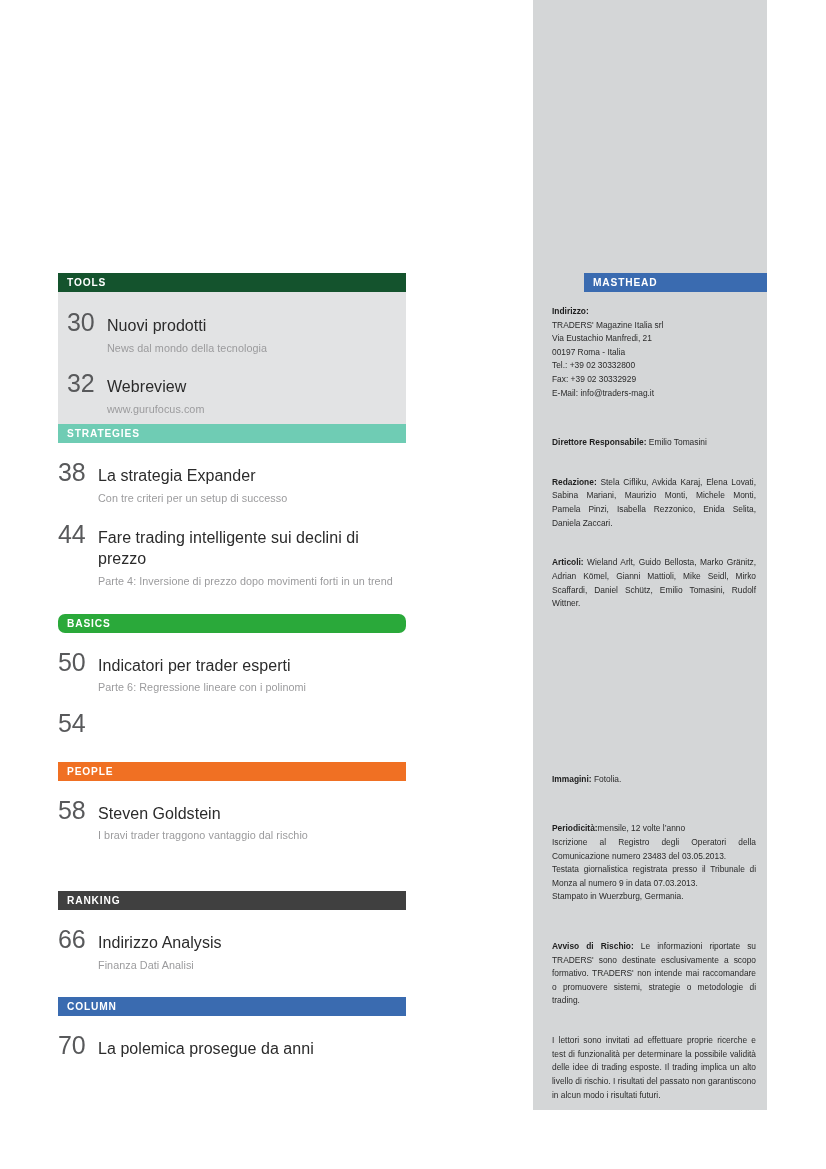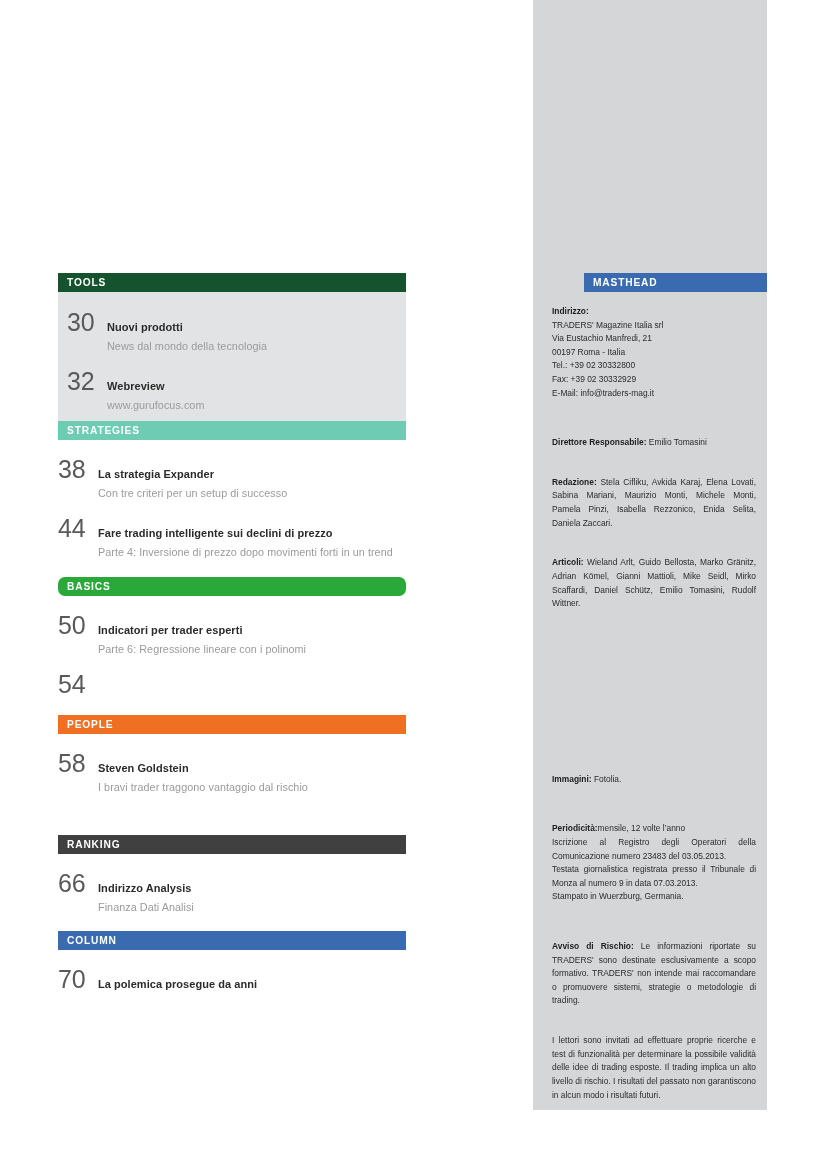--- a/index.html
+++ b/index.html
@@ -85,42 +85,42 @@
     width: 40px;
     flex: 0 0 40px;
     font-size: 25px;
     color: #58595b;
     font-weight: normal;
     font-family: "Liberation Sans", sans-serif;
     letter-spacing: -0.2px;
   }
   .entry-body { flex: 1 1 auto; }
   .entry-title {
-    font-size: 11px;
-    font-weight: bold;
+    font-size: 16px;
+    font-weight: normal;
     color: #2b2b2b;
     line-height: 1.35;
     letter-spacing: .05px;
   }
   .entry-sub {
     font-size: 10.8px;
     color: #9b9b9d;
     line-height: 1.45;
     margin-top: 4px;
     letter-spacing: .05px;
   }
   .toc-section.boxed .entries {
     padding-left: 9px;
     padding-right: 9px;
     padding-top: 16px;
   }
   .toc-section.plain .entries {
     padding-left: 0;
     padding-top: 15px;
-    padding-bottom: 16px;
+    padding-bottom: 24px;
   }
   .toc-section.plain .entry-page { width: 40px; flex: 0 0 40px; }
 
   
   #masthead-outer {
     position: absolute;
     left: 533px;
     top: 0px;
     width: 234px;
     height: 1110px;

